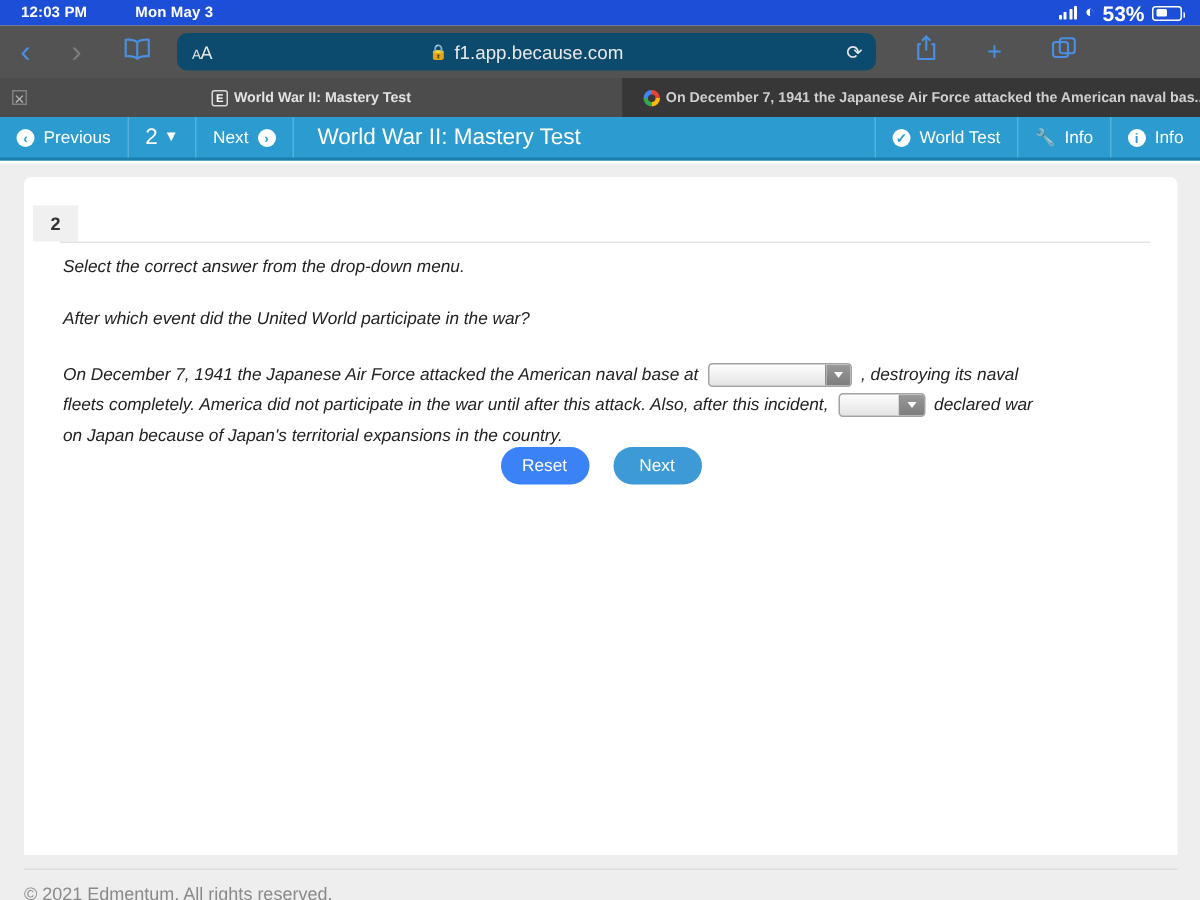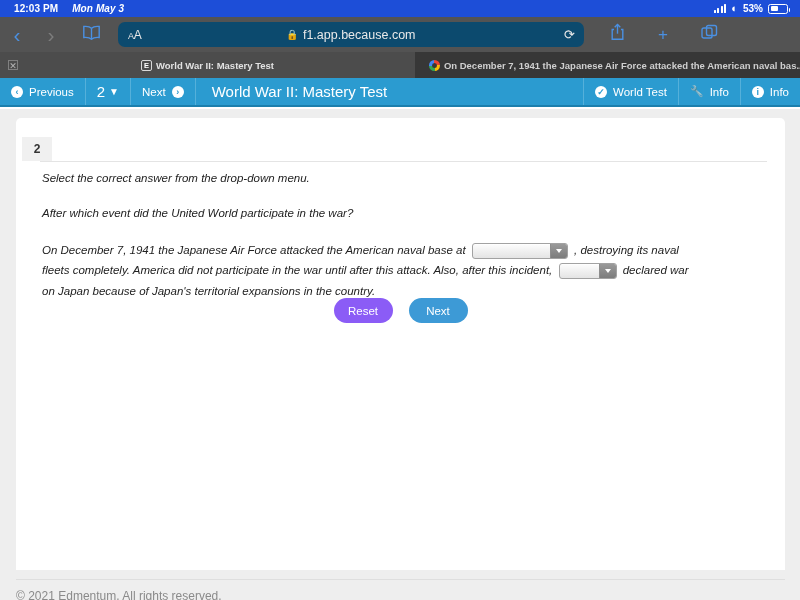--- a/index.html
+++ b/index.html
@@ -13,32 +13,32 @@
   
   .statusbar {
     position: absolute; top: 0; left: 0;
     width: 800px; height: 17px;
     background: #1d4ed8;
     color: #ffffff;
     font-size: 10px;
     display: flex; align-items: center;
   }
   .sb-time { margin-left: 14px; font-weight: bold; letter-spacing: .1px; }
-  .sb-date { margin-left: 14px; font-weight: bold; letter-spacing: .1px; font-style: italic; }
+  .sb-date { margin-left: 32px; font-weight: bold; letter-spacing: .1px; }
   .sb-right {
     margin-left: auto; margin-right: 12px;
     display: flex; align-items: center; gap: 5px;
   }
   .sig { display: flex; align-items: flex-end; gap: 1.5px; height: 9px; }
   .sig i { width: 2px; background: #fff; display: block; border-radius: .5px; }
   .sig i:nth-child(1) { height: 3px; }
   .sig i:nth-child(2) { height: 5px; }
   .sig i:nth-child(3) { height: 7px; }
   .sig i:nth-child(4) { height: 9px; }
-  .sb-batt-pct { font-weight: bold; font-size: 10px; }
+  .sb-batt-pct { font-weight: bold; font-size: 14px; }
   .batt {
     width: 20px; height: 10px; border: 1px solid #fff;
     border-radius: 2.5px; position: relative; padding: 1.5px;
   }
   .batt::after {
     content: ""; position: absolute; right: -3px; top: 3px;
     width: 1.5px; height: 4px; background: #fff; border-radius: 0 1px 1px 0;
   }
   .batt b { display: block; height: 100%; width: 53%; background: #fff; border-radius: 1px; }
 
@@ -179,21 +179,21 @@
 
   .btnrow {
     position: absolute; top: 180px; left: 0; width: 769px;
     display: flex; justify-content: center; gap: 16px;
   }
   .btn {
     border: none; border-radius: 16px; height: 25px; min-width: 59px;
     color: #fff; font-size: 11.5px; cursor: pointer;
     font-family: "Liberation Sans", sans-serif;
   }
-  .btn.reset { background: #8b5cf6; }
+  .btn.reset { background: #3b82f6; }
   .btn.next { background: #3d9ad6; }
 
   .footer {
     position: absolute; top: 470px; left: 16px; width: 769px;
     border-top: 1px solid #dedede; padding-top: 9px;
     font-size: 12px; color: #8a8a8a;
   }
 </style>
 </head>
 <body>

